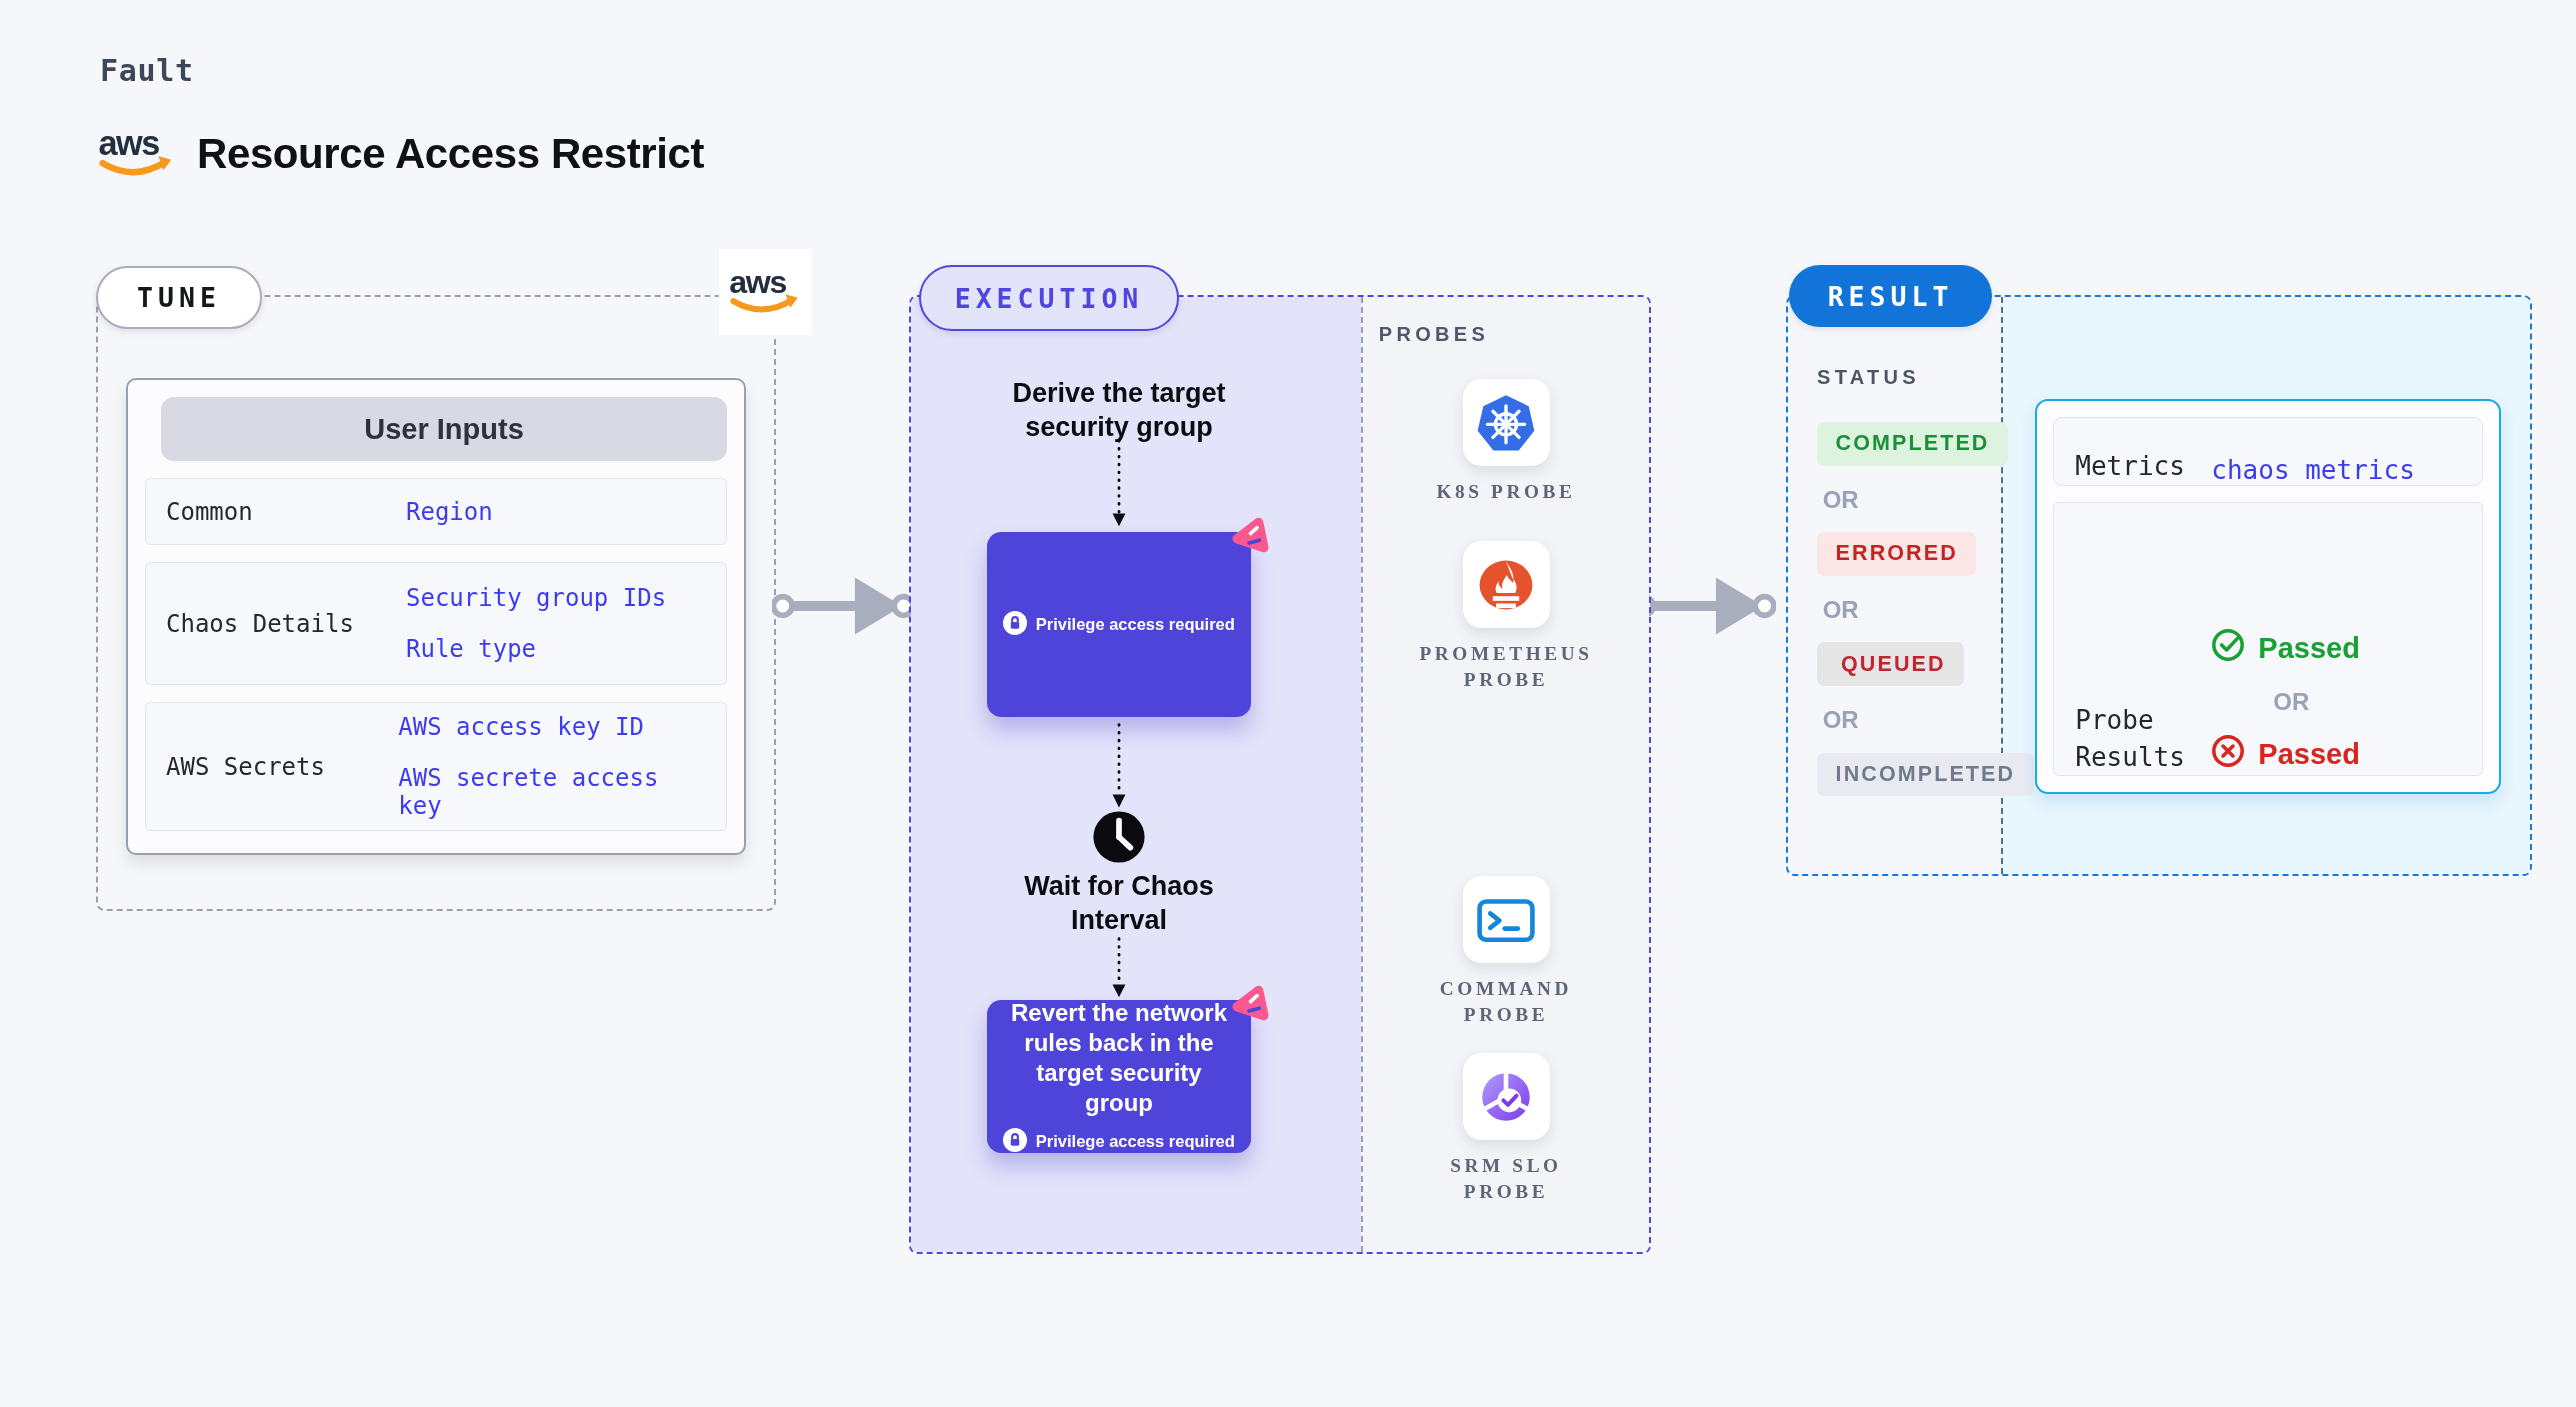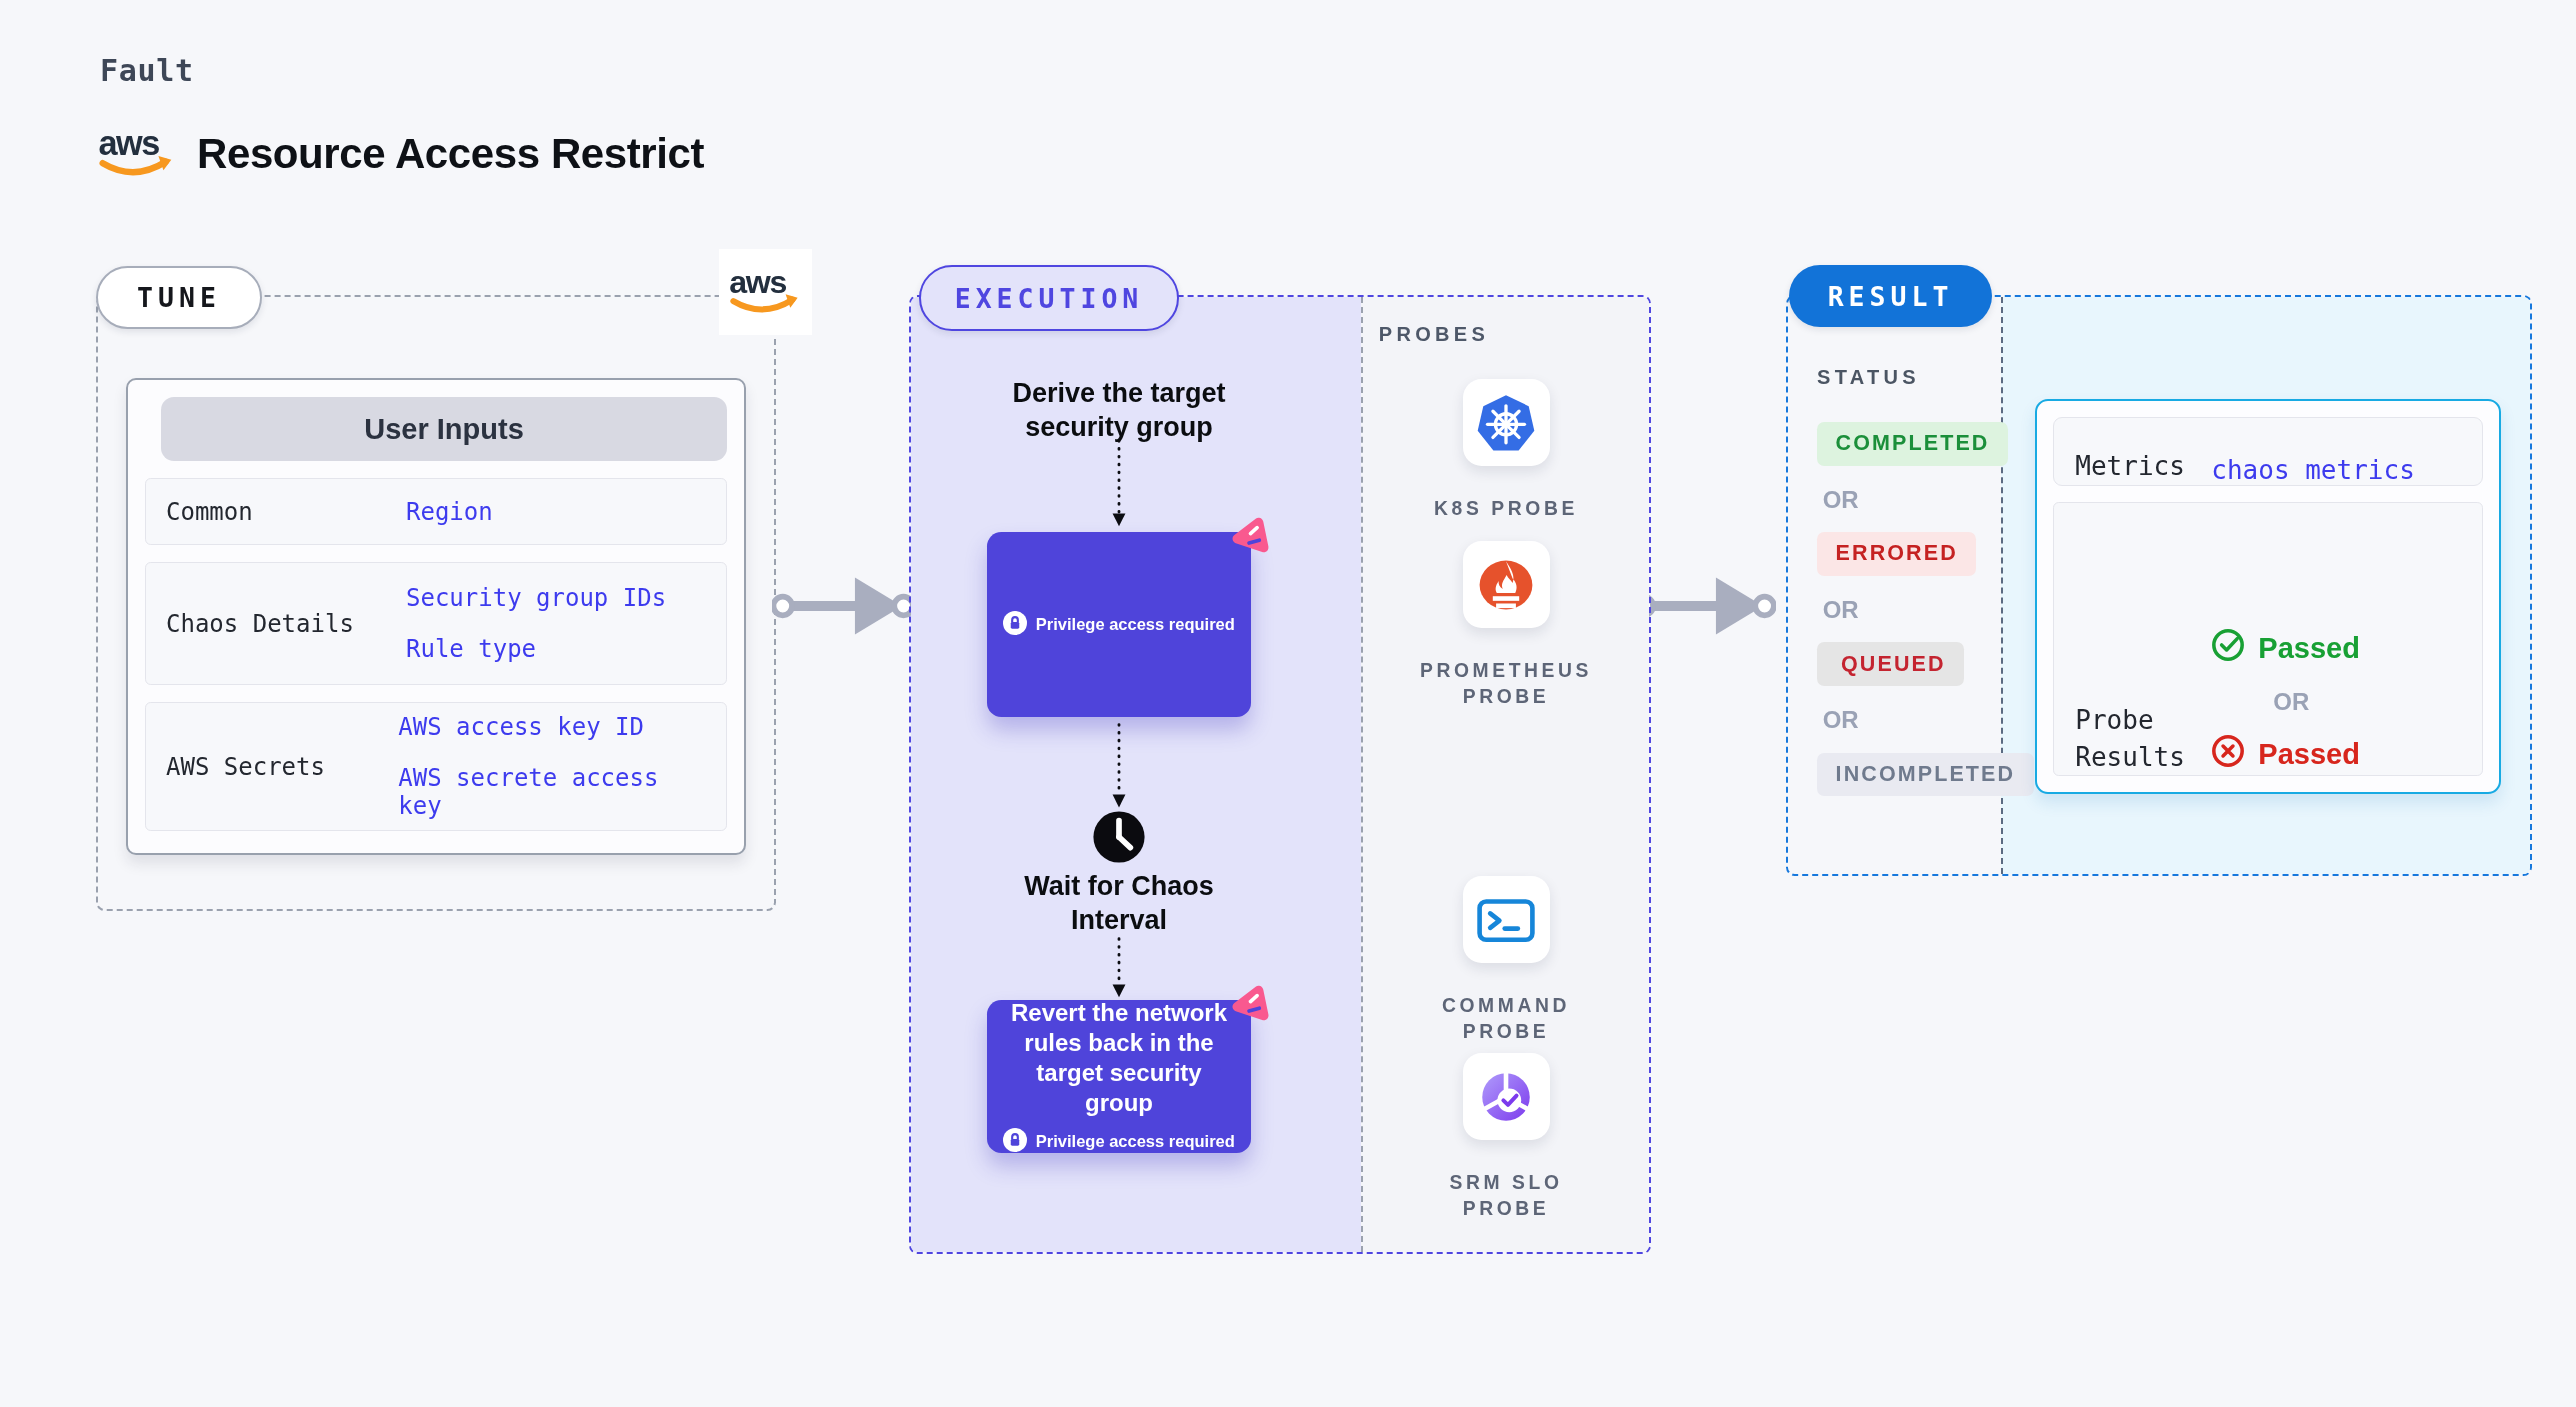--- a/index.html
+++ b/index.html
@@ -71,21 +71,21 @@
   .chaos-text{font-size:24px;font-weight:bold;line-height:1.25;white-space:pre-line;text-align:center;}
   .privilege{display:flex;align-items:center;gap:8.6px;font-size:16.5px;font-weight:600;color:#ffffff;}
   .pink-badge{position:absolute;top:-18.6px;right:-23px;width:47px;height:47px;}
   .step-clock{top:513px;}
   .step-wait{top:573px;width:272px;}
 
   
   .probes-title{position:absolute;left:15.8px;top:26px;font-size:20px;font-weight:bold;
     letter-spacing:4.3px;color:#4e5869;}
   .probe-item{position:absolute;left:50%;transform:translateX(-50%);display:flex;
-    flex-direction:column;align-items:center;gap:30px;width:100%;}
+    flex-direction:column;align-items:center;gap:13px;width:100%;font-family:Liberation Serif, serif;}
   .probe-card{width:87px;height:87px;background:#ffffff;border-radius:18.6px;
     box-shadow:0 5.7px 13px rgba(20,30,60,.10);display:flex;align-items:center;justify-content:center;}
   .probe-label{font-size:19.3px;font-weight:bold;letter-spacing:3.6px;color:#5d6577;
     text-align:center;line-height:1.35;max-width:179px;}
   .probe-k8s{top:82px;} .probe-prom{top:244px;} .probe-http{top:417px;}
   .probe-cmd{top:579px;} .probe-srm{top:756px;}
 
   
   .result-box{position:absolute;left:1786px;top:295px;width:742px;height:577px;
     border:2.1px dashed #1678dd;border-radius:8.6px;}

